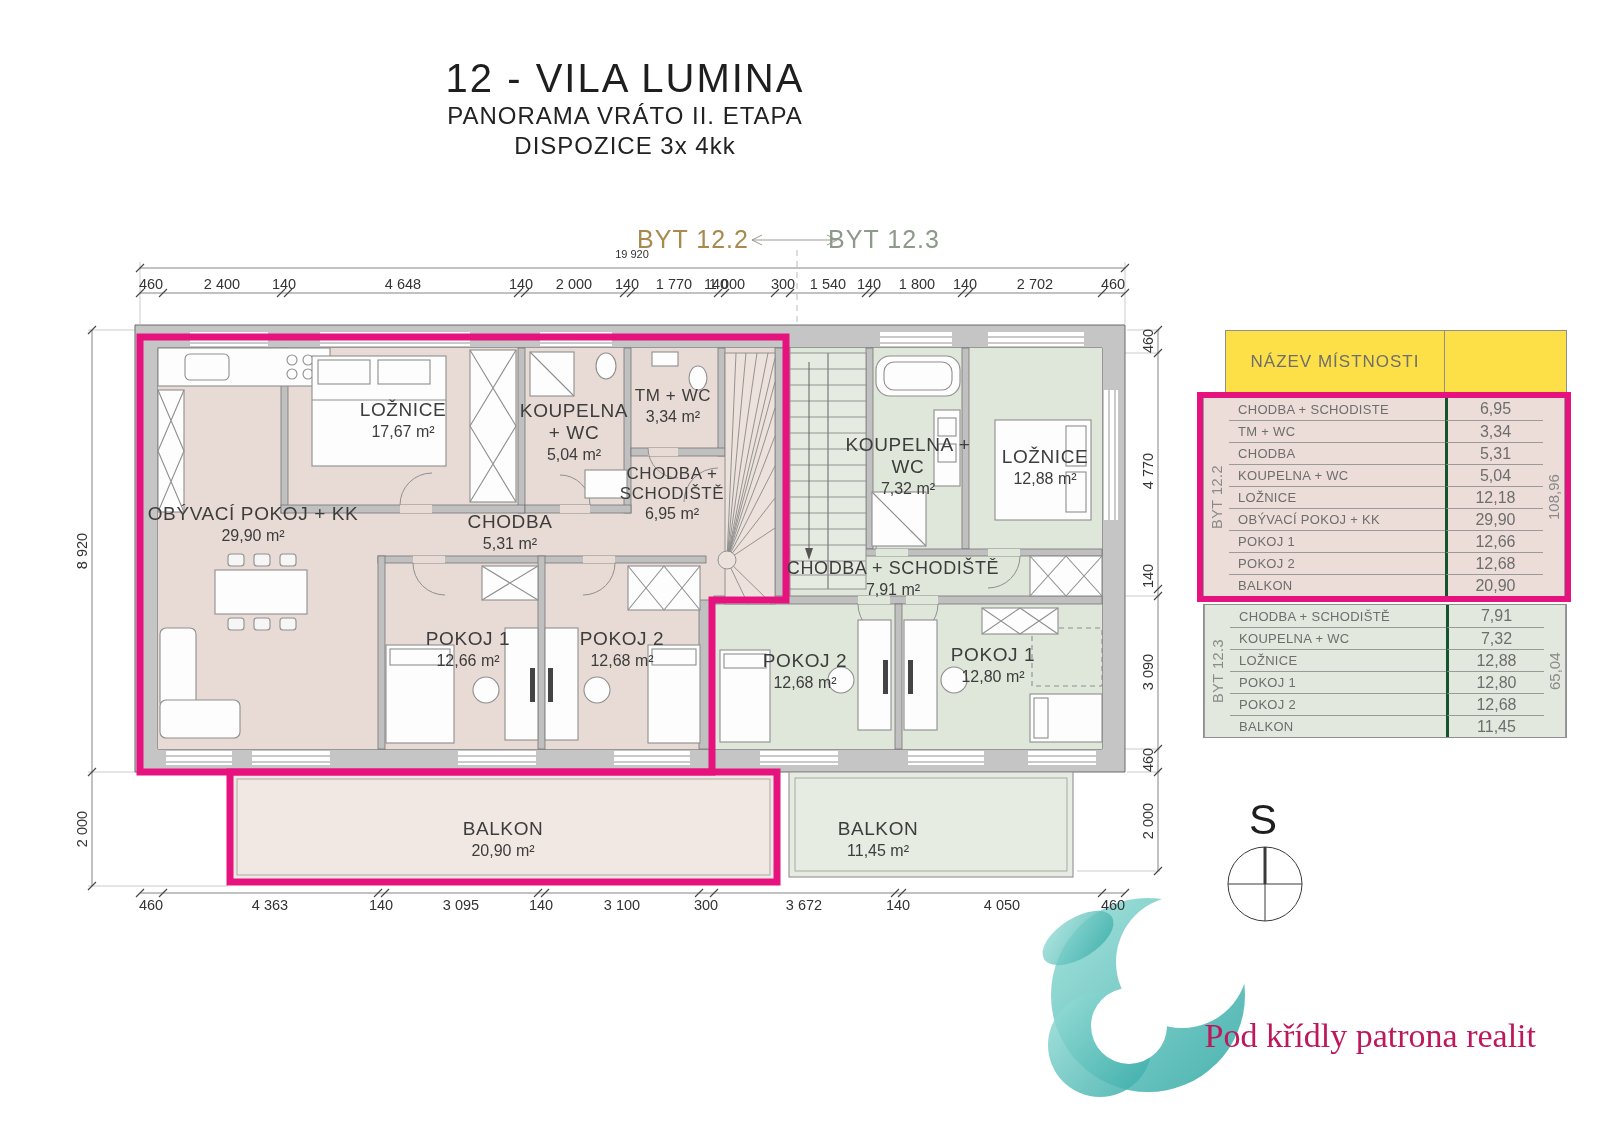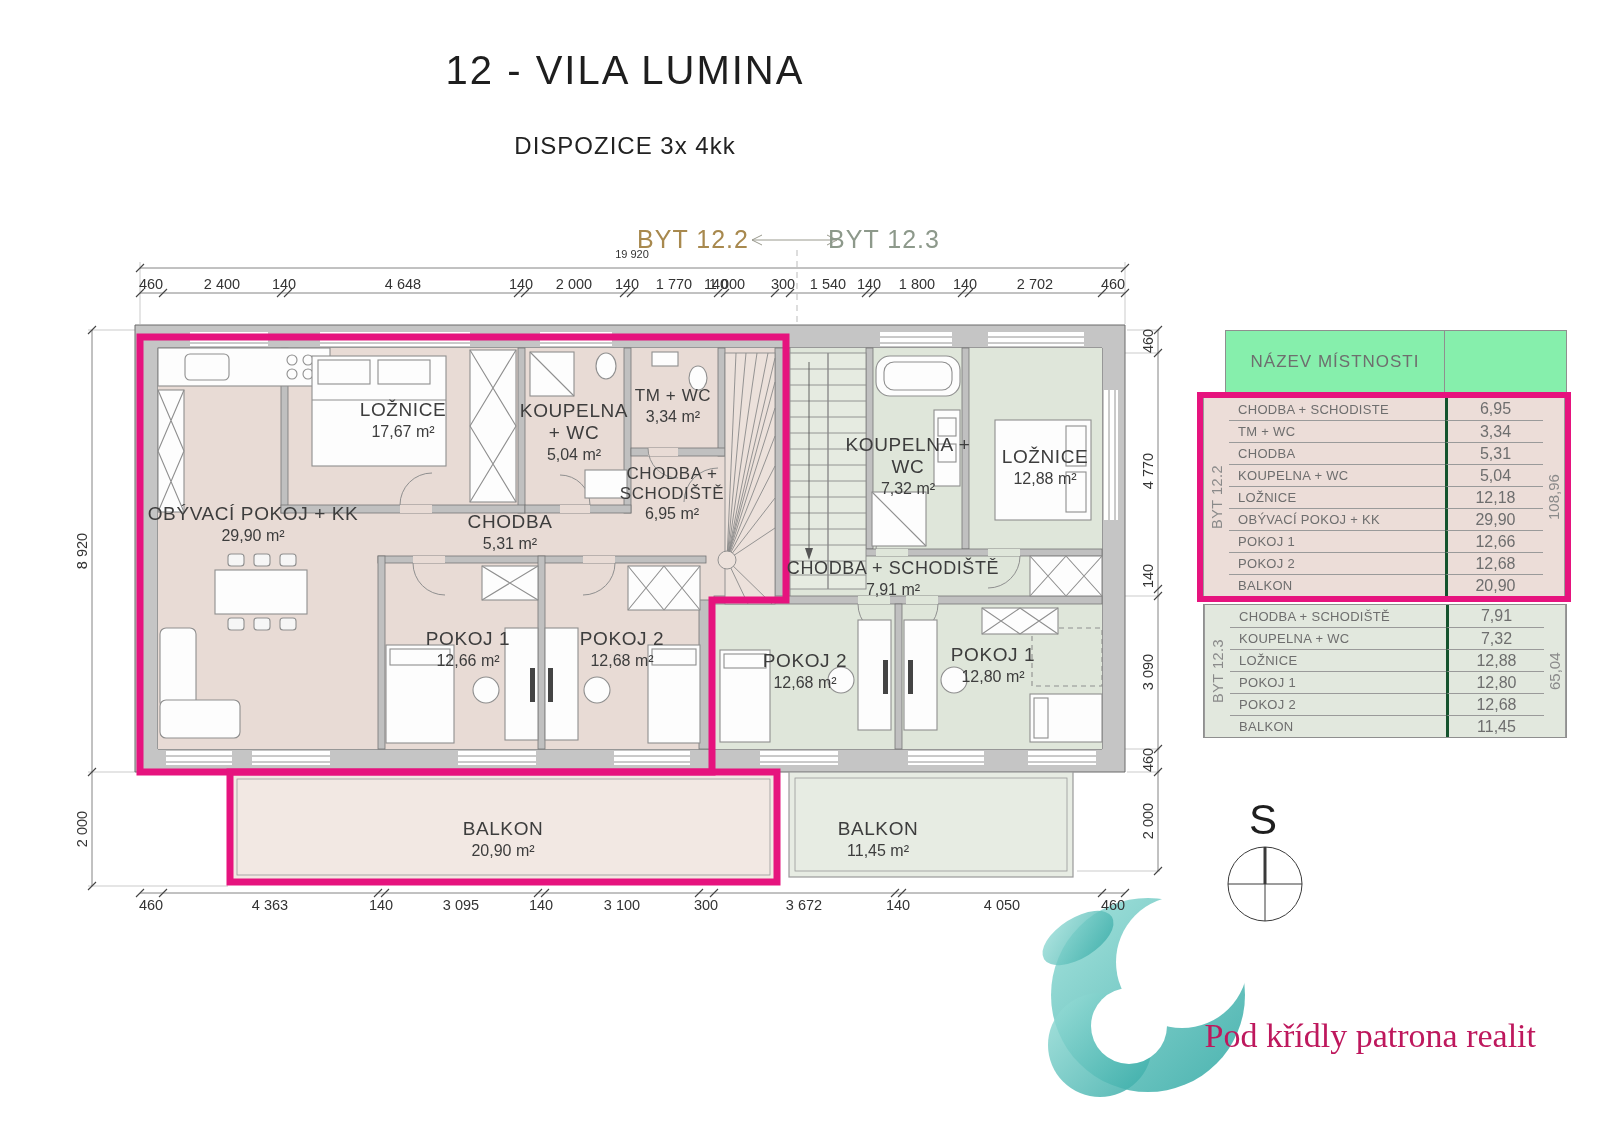--- a/index.html
+++ b/index.html
@@ -1,34 +1,34 @@
 <!DOCTYPE html>
 <html><head>
 <meta charset="utf-8">
 <style>
   html,body{margin:0;padding:0;background:#fff;}
   #stage{position:relative;width:1600px;height:1131px;background:#fff;overflow:hidden;
          font-family:"Liberation Sans", sans-serif;color:#2b2b2b;}
   .abs{position:absolute;}
   svg{position:absolute;left:0;top:0;}
   
-  .title-main{left:625px;top:48px;transform:translateX(-50%);font-size:40px;letter-spacing:2px;color:#1e1e1e;white-space:nowrap;}
+  .title-main{left:625px;top:56px;transform:translateX(-50%);font-size:40px;letter-spacing:2px;color:#1e1e1e;white-space:nowrap;}
   .title-sub{transform:translateX(-50%);font-size:24px;letter-spacing:1px;color:#222;white-space:nowrap;}
   .plan-title{left:610px;top:998px;transform:translateX(-50%);font-size:42px;letter-spacing:2px;color:#1e1e1e;white-space:nowrap;}
   .unit-lab{transform:translateX(-50%);font-size:25px;letter-spacing:1px;white-space:nowrap;}
   
   .dim{position:absolute;transform:translateX(-50%);font-size:14.5px;color:#333;white-space:nowrap;}
   .dimv{position:absolute;transform:translate(-50%,-50%) rotate(-90deg);font-size:14.5px;color:#333;white-space:nowrap;}
   
   .room{position:absolute;transform:translateX(-50%);text-align:center;color:#3d3d3d;line-height:1.15;}
   .room .nm{font-size:19px;letter-spacing:.6px;}
   .room .ar{font-size:16px;margin-top:2px;}
   
   .tbl-header{position:absolute;left:1225px;top:330px;width:340px;height:62px;border:1px solid #8f8f8f;
-              display:flex;background:#86efac;color:#6e6e6e;}
+              display:flex;background:#fde047;color:#6e6e6e;}
   .tbl-header .hc1{width:218px;border-right:1px solid #8f8f8f;display:flex;align-items:center;justify-content:center;
                    font-size:17px;letter-spacing:1px;}
   .tbl-header .hc2{flex:1;display:flex;flex-direction:column;align-items:center;justify-content:center;font-size:16px;letter-spacing:1px;}
   .tgroup{position:absolute;display:grid;grid-auto-rows:22px;color:#6e6e6e;}
   .g1{left:1197px;top:392px;grid-template-columns:26px 216px 98px 22px;border:6px solid #e6137e;background:#ecddd8;}
   .g2{left:1203px;top:604px;grid-template-columns:26px 216px 98px 22px;border:1px solid #8f8f8f;background:#e2e8de;}
   .trn{grid-column:2;padding-left:9px;font-size:13px;letter-spacing:.3px;display:flex;align-items:center;
        border-top:1px solid #9a9a9a;white-space:nowrap;overflow:hidden;}
   .trv{grid-column:3;font-size:16px;display:flex;align-items:center;justify-content:center;
        border-top:1px solid #9a9a9a;border-left:3px solid #14532d;}
@@ -274,20 +274,21 @@
   <g>
     <circle cx="1148" cy="995" r="97" fill="url(#lg)" opacity="0.9"></circle>
     <circle cx="1182" cy="962" r="66" fill="#ffffff"></circle>
     <circle cx="1100" cy="1045" r="52" fill="url(#lg)" opacity="0.85"></circle>
     <circle cx="1129" cy="1026" r="38" fill="#ffffff"></circle>
     <ellipse cx="1078" cy="938" rx="40" ry="20" fill="url(#lg)" opacity="0.8" transform="rotate(-32 1078 938)"></ellipse>
   </g>
 </svg>
 
 <div class="abs title-main">12 - VILA LUMINA</div>
+<div class="abs title-sub" style="left:625px;top:102px">PANORAMA VRÁTO II. ETAPA</div>
 <div class="abs title-sub" style="left:625px;top:132px">DISPOZICE 3x 4kk</div>
 <div class="abs unit-lab" style="left:693px;top:225px;color:#a8894e">BYT 12.2</div>
 <div class="abs unit-lab" style="left:884px;top:225px;color:#8d998b">BYT 12.3</div>
 <div class="abs compass-s">S</div>
 <div class="abs watermark">Pod křídly patrona realit</div>
 
 <span class="dim" style="left:632px;top:248px;font-size:11px">19 920</span>
 <span class="dim" style="left:151px;top:276px">460</span>
 <span class="dim" style="left:222px;top:276px">2 400</span>
 <span class="dim" style="left:284px;top:276px">140</span>

